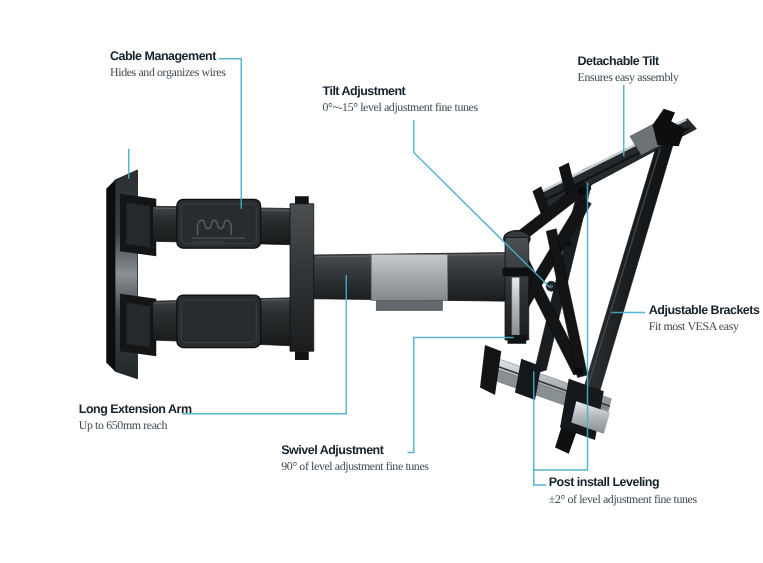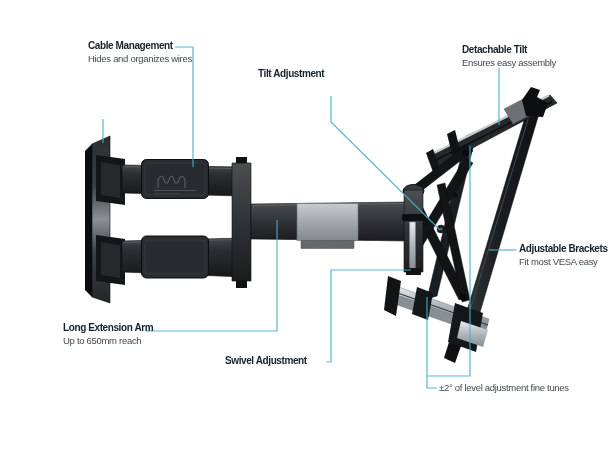--- a/index.html
+++ b/index.html
@@ -9,21 +9,21 @@
     font-family:"Liberation Sans",sans-serif;
   }
   .canvas svg{position:absolute;left:0;top:0;}
   .callout{position:absolute;line-height:1.15;}
   .callout .t{
     display:block;font-weight:bold;font-size:10px;letter-spacing:-0.4px;
     color:var(--heading,#15222b);white-space:nowrap;
   }
   .callout .d{
     display:block;font-size:9.5px;letter-spacing:-0.3px;margin-top:2px;
-    color:var(--subtext,#3e4950);white-space:nowrap;
+    color:var(--subtext,#3e4950);white-space:nowrap;font-family:Liberation Serif, serif;
   }
   .callout-line{fill:none;stroke:var(--accent,#45aecb);stroke-width:1.2;opacity:.9;}
 </style>
 </head>
 <body>
 
 <div class="canvas">
 
   <svg width="610" height="450" viewBox="0 0 610 450">
     <defs>
@@ -169,38 +169,41 @@
   </svg>
 
   <div class="callout" style="left:88px;top:40px">
     <span class="t">Cable Management</span>
     <span class="d">Hides and organizes wires</span>
   </div>
 
 
   <div class="callout" style="left:258px;top:68px">
     <span class="t">Tilt Adjustment</span>
+    <span class="d">0°~-15° level adjustment fine tunes</span>
   </div>
 
   <div class="callout" style="left:462px;top:44px">
     <span class="t">Detachable Tilt</span>
     <span class="d">Ensures easy assembly</span>
   </div>
 
   <div class="callout" style="left:519px;top:243px">
     <span class="t">Adjustable Brackets</span>
     <span class="d">Fit most VESA easy</span>
   </div>
 
   <div class="callout" style="left:63px;top:322px">
     <span class="t">Long Extension Arm</span>
     <span class="d">Up to 650mm reach</span>
   </div>
 
   <div class="callout" style="left:225px;top:355px">
     <span class="t">Swivel Adjustment</span>
+    <span class="d">90° of level adjustment fine tunes</span>
   </div>
 
   <div class="callout" style="left:439px;top:381px">
+    <span class="t">Post install Leveling</span>
     <span class="d">±2° of level adjustment fine tunes</span>
   </div>
 
 </div>
 
 </body></html>

